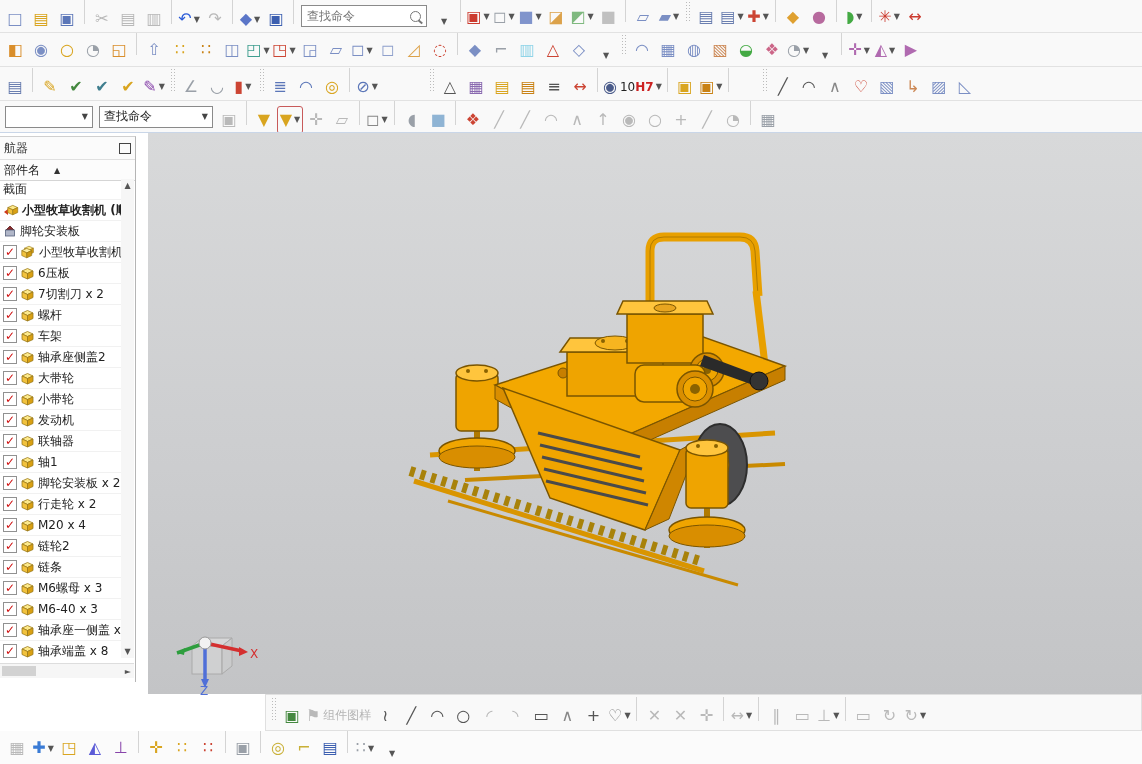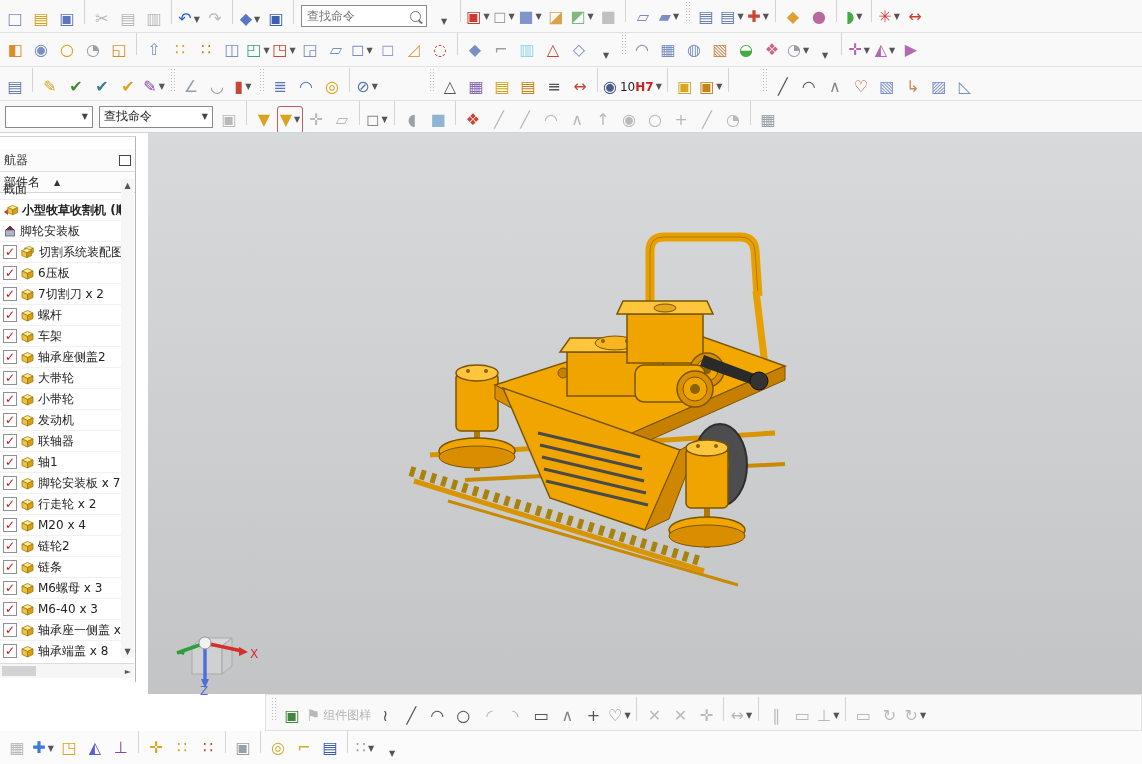--- a/index.html
+++ b/index.html
@@ -51,21 +51,21 @@
     font-size:12px;color:#222;
   }
   .combo .carrot{font-size:8px;color:#444;}
   
   #navpanel{
     position:absolute;left:0;top:136px;width:136px;height:546px;
     background:#fff;border-right:1px solid #b5b5b5;border-top:1px solid #d0d0d0;
     box-sizing:border-box;overflow:hidden;
   }
   #navtitle{height:22px;display:flex;align-items:center;justify-content:space-between;
-    padding:0 4px;font-size:12px;color:#333;background:#fbfbfb;margin-top:12px;}
+    padding:0 4px;font-size:12px;color:#333;background:#fbfbfb;}
   #navtitle .maxbox{width:10px;height:9px;border:1.5px solid #444;}
   #navheader{height:20px;display:flex;align-items:center;gap:14px;padding:0 4px;
     border-top:1px solid #e0e0e0;border-bottom:1px solid #d5d5d5;font-size:12px;color:#222;background:#fcfcfc;}
   #navheader .sort{font-size:8px;color:#333;}
   #tree{position:absolute;left:0;top:42px;width:122px;bottom:24px;overflow:hidden;}
   .trow{height:20px;display:flex;align-items:center;gap:3px;padding-left:3px;
     border-bottom:1px solid #f1f1f1;white-space:nowrap;overflow:hidden;font-size:12px;}
   .trow.bold{font-weight:bold;}
   .cb{width:12px;height:12px;border:1px solid #919191;background:#fff;flex:0 0 auto;
     display:flex;align-items:center;justify-content:center;font-size:12px;line-height:1;
@@ -427,21 +427,21 @@
               <polygon points="2,4 7.5,6.5 7.5,12 2,9.5" fill="#f2c23d" stroke="#9a7a1a" stroke-width="0.8"></polygon>
               <polygon points="13,4 7.5,6.5 7.5,12 13,9.5" fill="#d9a013" stroke="#9a7a1a" stroke-width="0.8"></polygon>
             </g>
             <g transform="translate(0,2) scale(0.9)">
               <polygon points="2,4 7.5,1.5 13,4 7.5,6.5" fill="#fdeea0" stroke="#9a7a1a" stroke-width="0.8"></polygon>
               <polygon points="2,4 7.5,6.5 7.5,12 2,9.5" fill="#f2c23d" stroke="#9a7a1a" stroke-width="0.8"></polygon>
               <polygon points="13,4 7.5,6.5 7.5,12 13,9.5" fill="#cf9810" stroke="#9a7a1a" stroke-width="0.8"></polygon>
             </g>
           </svg>
         </span>
-        <span>切割系统装配图</span>
+        <span>小型牧草收割机</span>
       </div>
       <div class="trow">
         <span class="cb">✓</span>
         <span class="ticon">
           <svg width="15" height="13" viewBox="0 0 15 13">
             <g transform="translate(0,0) scale(1)">
               <polygon points="2,4 7.5,1.5 13,4 7.5,6.5" fill="#fde98a" stroke="#9a7a1a" stroke-width="0.8"></polygon>
               <polygon points="2,4 7.5,6.5 7.5,12 2,9.5" fill="#f2c23d" stroke="#9a7a1a" stroke-width="0.8"></polygon>
               <polygon points="13,4 7.5,6.5 7.5,12 13,9.5" fill="#d9a013" stroke="#9a7a1a" stroke-width="0.8"></polygon>
             </g>
@@ -570,21 +570,21 @@
         <span class="cb">✓</span>
         <span class="ticon">
           <svg width="15" height="13" viewBox="0 0 15 13">
             <g transform="translate(0,0) scale(1)">
               <polygon points="2,4 7.5,1.5 13,4 7.5,6.5" fill="#fde98a" stroke="#9a7a1a" stroke-width="0.8"></polygon>
               <polygon points="2,4 7.5,6.5 7.5,12 2,9.5" fill="#f2c23d" stroke="#9a7a1a" stroke-width="0.8"></polygon>
               <polygon points="13,4 7.5,6.5 7.5,12 13,9.5" fill="#d9a013" stroke="#9a7a1a" stroke-width="0.8"></polygon>
             </g>
           </svg>
         </span>
-        <span>脚轮安装板 x 7</span>
+        <span>脚轮安装板 x 2</span>
       </div>
       <div class="trow">
         <span class="cb">✓</span>
         <span class="ticon">
           <svg width="15" height="13" viewBox="0 0 15 13">
             <g transform="translate(0,0) scale(1)">
               <polygon points="2,4 7.5,1.5 13,4 7.5,6.5" fill="#fde98a" stroke="#9a7a1a" stroke-width="0.8"></polygon>
               <polygon points="2,4 7.5,6.5 7.5,12 2,9.5" fill="#f2c23d" stroke="#9a7a1a" stroke-width="0.8"></polygon>
               <polygon points="13,4 7.5,6.5 7.5,12 13,9.5" fill="#d9a013" stroke="#9a7a1a" stroke-width="0.8"></polygon>
             </g>

